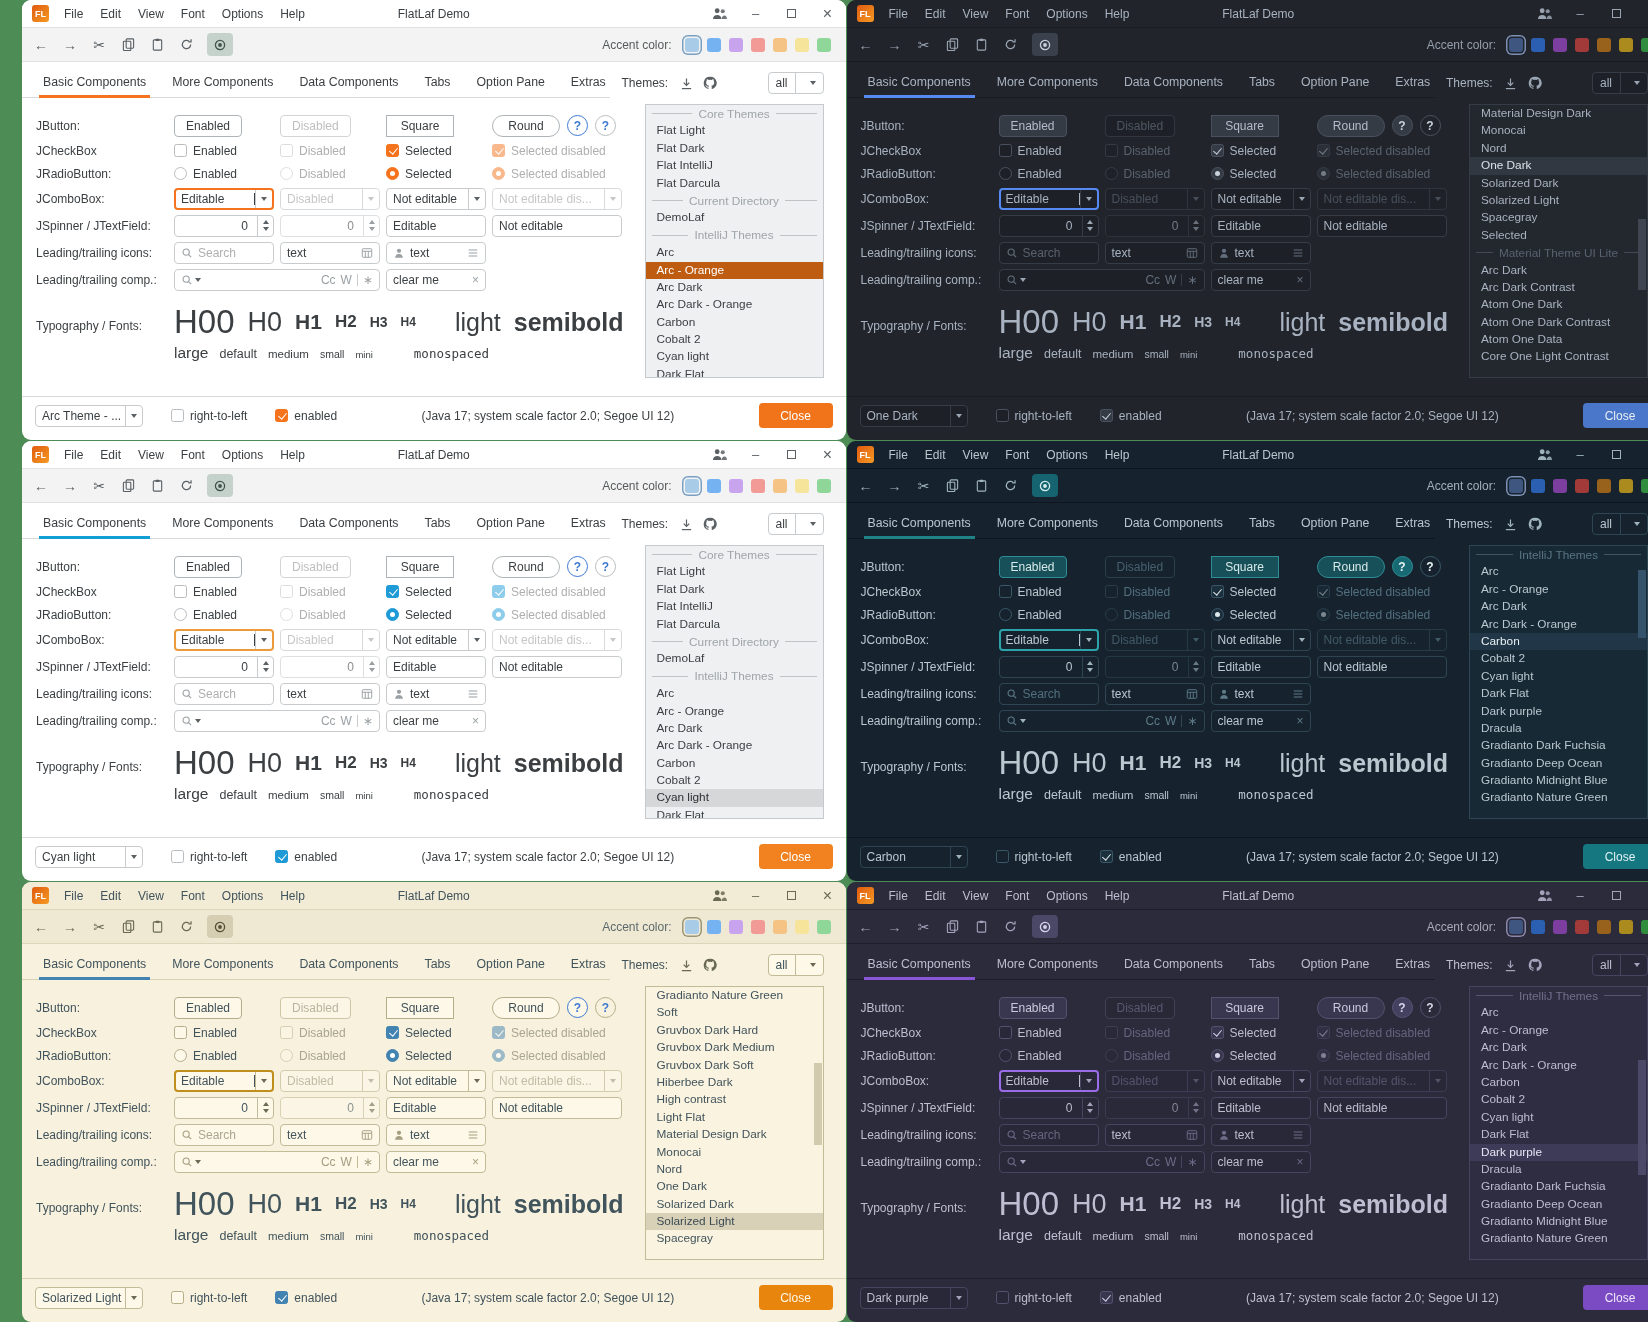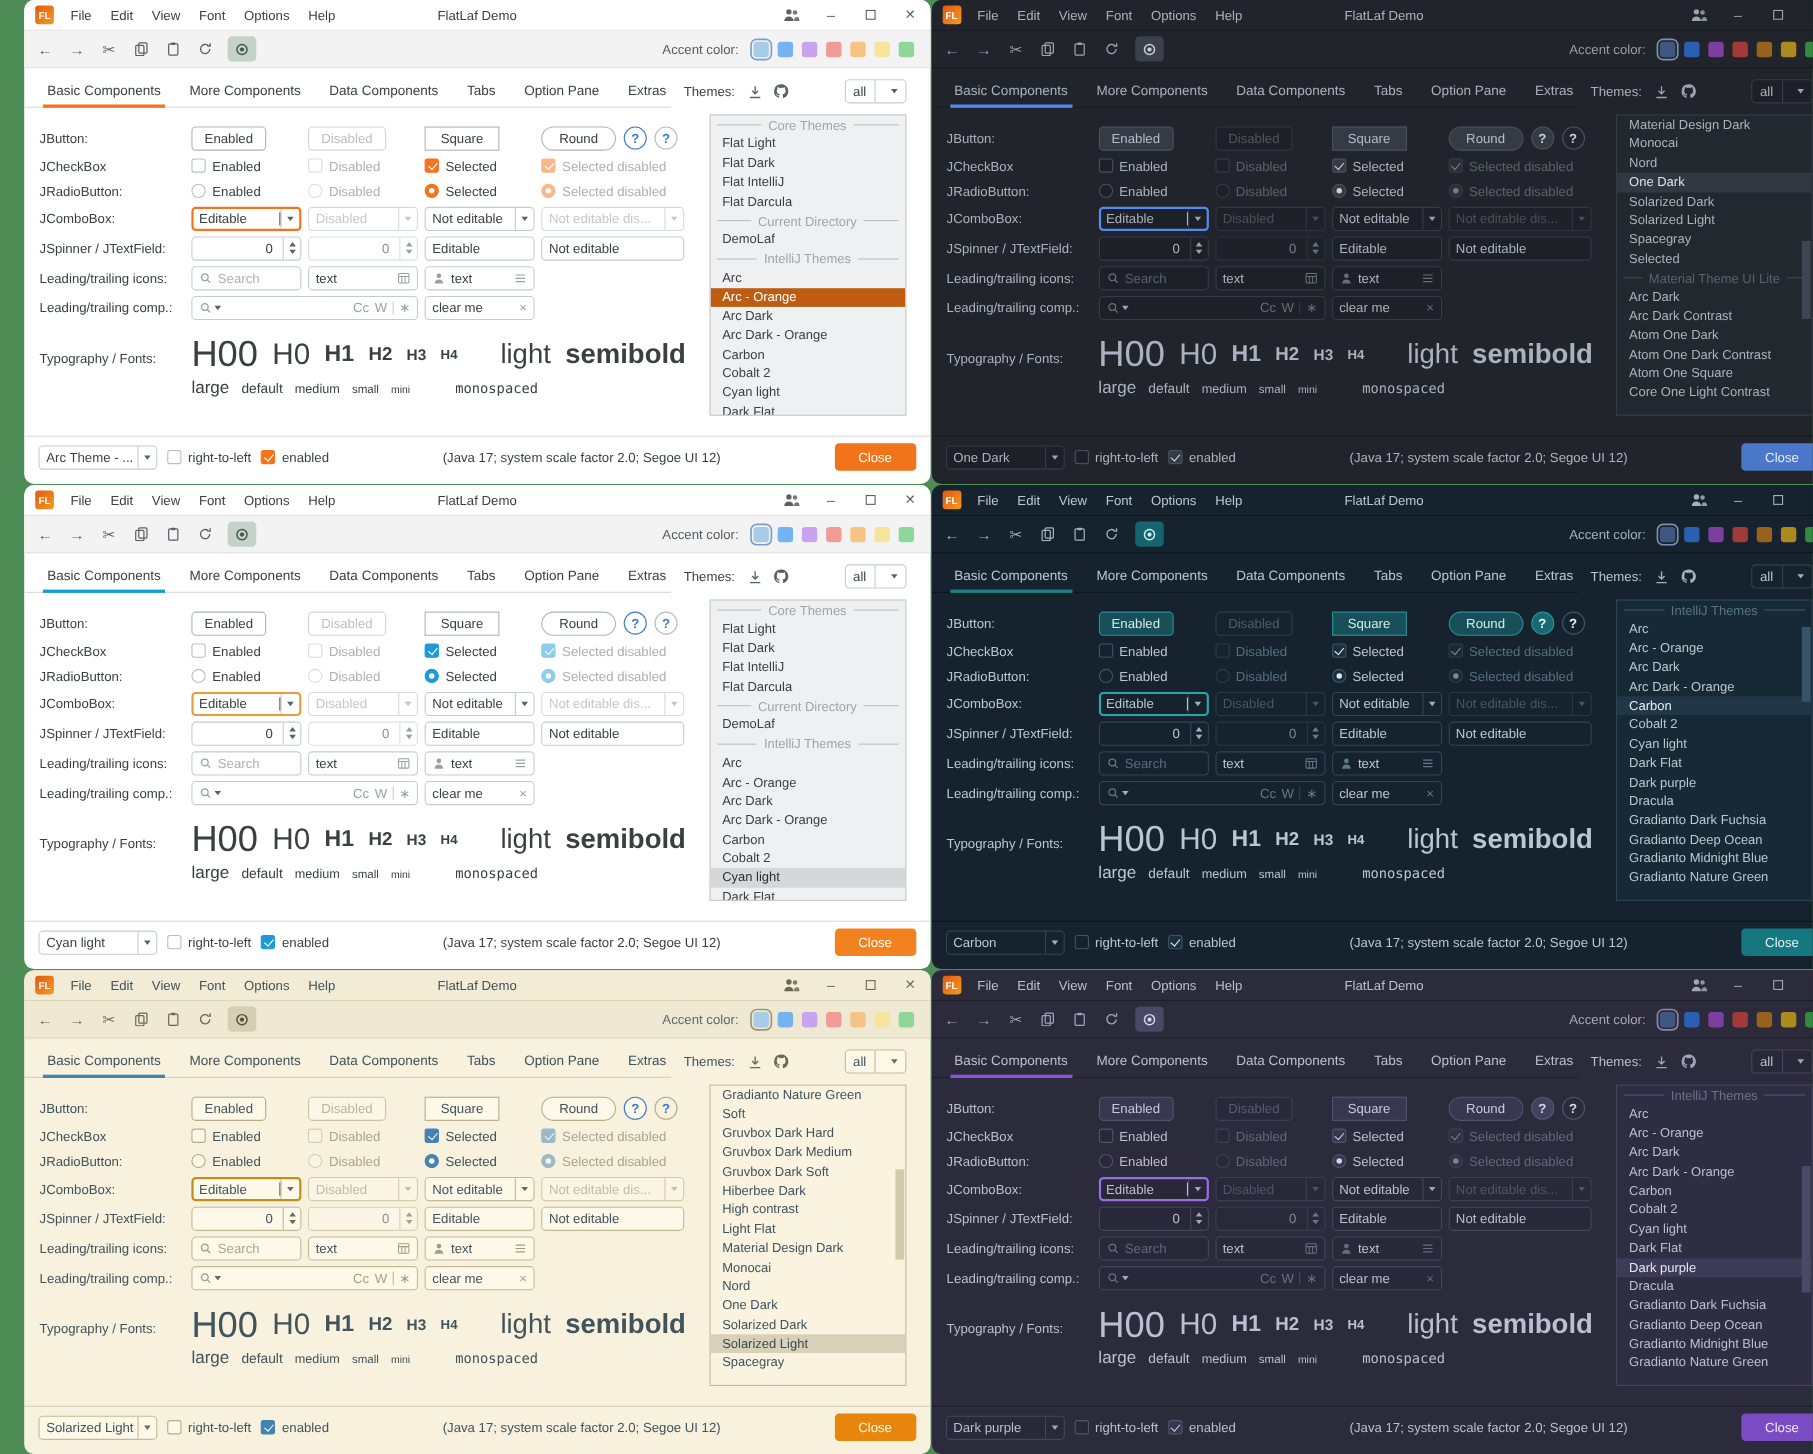--- a/index.html
+++ b/index.html
@@ -129,21 +129,21 @@
   .tline2{display:flex;align-items:baseline;gap:11px;margin-top:3px;white-space:nowrap;}
   .t.large{font-size:15.5px;}
   .t.def{font-size:12.5px;text-align:center;}
   .t.med{font-size:11.5px;}
   .t.small{font-size:10.5px;}
   .t.mini{font-size:9.5px;}
   .t.mono{font-family:"DejaVu Sans Mono",monospace;font-size:12.5px;margin-left:30px;}
 
   
   .statusbar{position:absolute;left:0;right:0;bottom:6px;height:38px;border-top:1px solid var(--line);
-             display:flex;align-items:center;gap:9px;padding:0 13px;}
+             display:flex;align-items:center;gap:28px;padding:0 13px;}
   .theme-combo{width:108px;flex:none;}
   .status{flex:1;text-align:center;white-space:nowrap;overflow:hidden;}
   .close-btn{width:74px;height:25px;border:none;border-radius:4px;background:var(--close);
              color:var(--closeFg);font-size:12px;flex:none;}
 </style>
 </head>
 <body>
 
 <div id="app">
     <section class="panel" style="--bg: #FFFFFF; --title: #FFFFFF; --bar: #F3F3F3; --barline: #E2E2E2; --fg: #3B3F42; --muted: #AFAFAF; --line: #DADADA; --inputBg: #FFFFFF; --inputBorder: #C7CBCE; --accent: #F4731C; --focus: #F4731C; --close: #F1731A; --closeFg: #FFFFFF; --listBg: #EEF0F1; --listBorder: #C5C9CC; --selBg: #BE5C12; --selFg: #FFFFFF; --hdr: #9FA5A9; --toggle: #C5D2CC; --toggleFg: #41534C; --btnBg: #FFFFFF; --btnBorder: #AFB4B8; --btnFg: #3B3F42; --checkBg: #F4731C; --checkFg: #FFFFFF; --checkBorder: #F4731C; --cbBorder: #B9BDC0; --icon: #5A6064; --iconMuted: #9AA0A4; --thumb: #D4D6D8; --ring: #79A0C4; --helpBg: #FFFFFF; --helpFg: #3D79D2; --helpBorder: #3D79D2;">
@@ -609,21 +609,21 @@
           <div class="litem">Selected</div>
           <div class="lhdr">
             <i></i>
             <span>Material Theme UI Lite</span>
             <i></i>
           </div>
           <div class="litem">Arc Dark</div>
           <div class="litem">Arc Dark Contrast</div>
           <div class="litem">Atom One Dark</div>
           <div class="litem">Atom One Dark Contrast</div>
-          <div class="litem">Atom One Square</div>
+          <div class="litem">Atom One Data</div>
           <div class="litem">Core One Light Contrast</div>
         </div>
     <i class="thumb" style="display: block; top: 42%; height: 26%;"></i>
   </div>
 
   <div class="rows">
 
     <div class="row">
       <span class="rlabel">JButton:</span>
       <span><button class="btn">Enabled</button></span>

